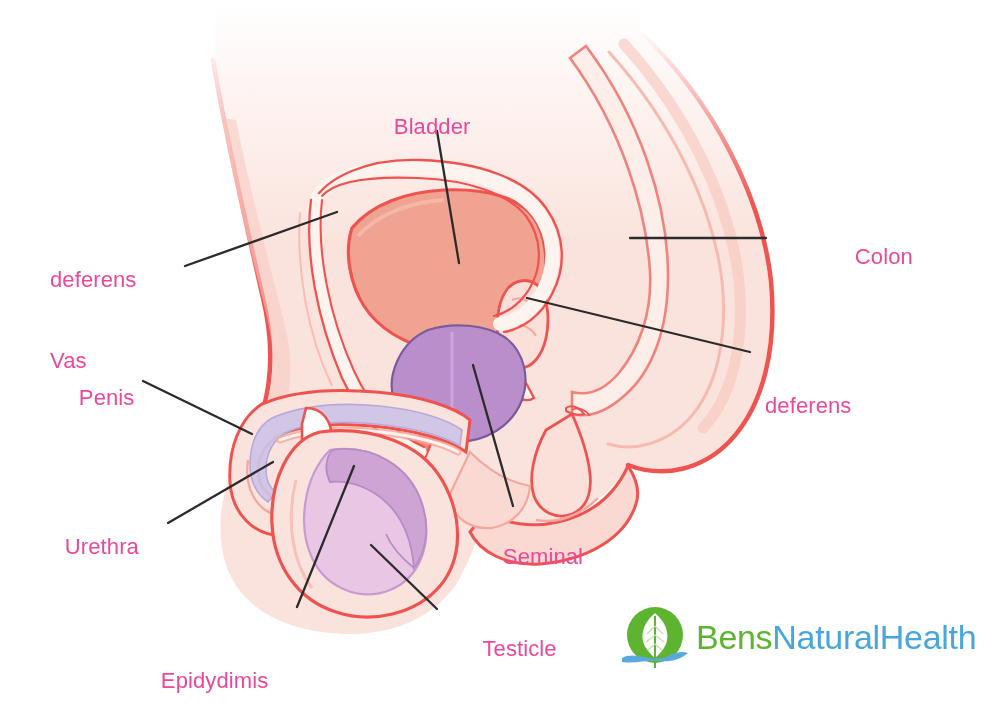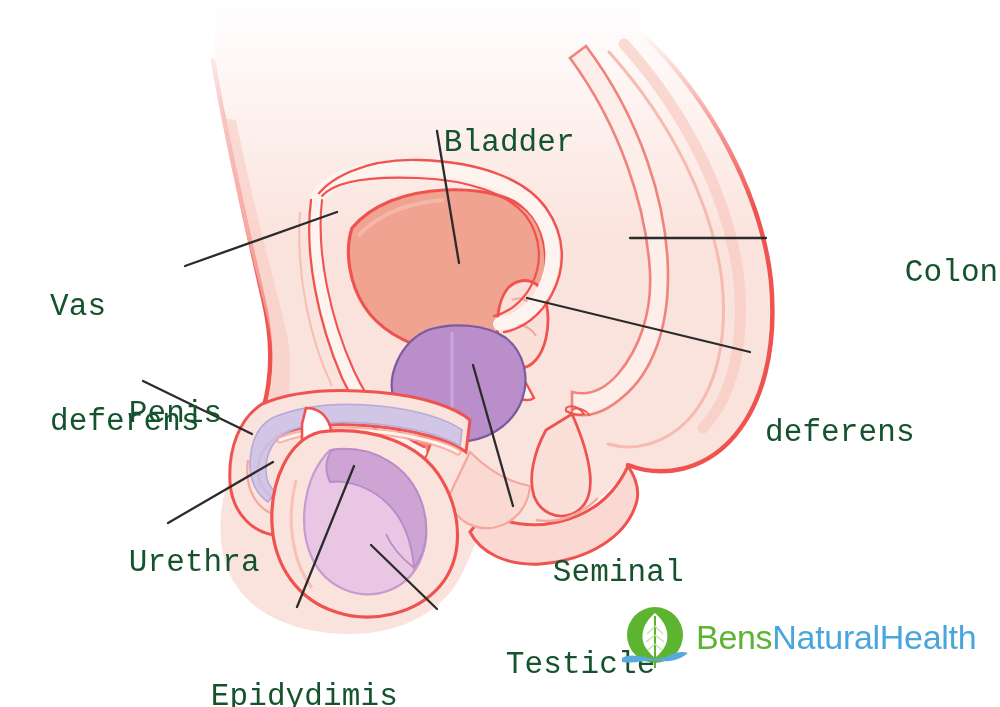--- a/index.html
+++ b/index.html
@@ -19,24 +19,24 @@
   }
   #diagram-svg {
     position: absolute;
     left: 0;
     top: 0;
     width: 1000px;
     height: 707px;
   }
   .anno-label {
     position: absolute;
-    color: #14532d;
-    font-size: 31px;
+    color: #ec4899;
+    font-size: 22px;
     line-height: 1.24;
-    font-family: Liberation Mono, monospace;
+    font-family: Liberation Sans, sans-serif;
     white-space: pre;
     letter-spacing: 0.1px;
   }
   .logo-wrap {
     position: absolute;
     left: 620px;
     top: 600px;
     width: 340px;
     height: 74px;
     display: flex;
@@ -345,49 +345,49 @@
       <line x1="297" y1="607" x2="354" y2="466"></line>
       <line x1="437" y1="609" x2="371" y2="545"></line>
     </g>
   </svg>
 
   <div class="anno-label" style="left:369px; top:86px;">
     <span>Bladder</span>
   </div>
 
   <div class="anno-label" style="left:50px; top:211px;">
+    <div>deferens</div>
     <div>Vas</div>
-    <div>deferens</div>
   </div>
 
   <div class="anno-label" style="left:830px; top:216px;">
     <span>Colon</span>
   </div>
 
   <div class="anno-label" style="left:765px; top:337px;">
     <div>deferens</div>
   </div>
 
   <div class="anno-label" style="left:54px; top:357px;text-align:center;">
     <span>Penis</span>
   </div>
 
-  <div class="anno-label" style="left:54px; top:506px;">
+  <div class="anno-label" style="left:40px; top:506px;">
     <span>Urethra</span>
   </div>
 
   <div class="anno-label" style="left:478px; top:516px;">
     <span>Seminal</span>
   </div>
 
   <div class="anno-label" style="left:136px; top:640px;">
     <span>Epidydimis</span>
   </div>
 
-  <div class="anno-label" style="left:431px; top:608px;">
+  <div class="anno-label" style="left:458px; top:608px;">
     <span>Testicle</span>
   </div>
 
   <div class="logo-wrap">
     <div class="logo-mark">
       <svg viewBox="0 0 70 70" width="70" height="70">
         <circle cx="35" cy="33" r="28" fill="#5cb430"></circle>
         <path d="M 35 11
                  C 47 21 51 35 44 46
                  C 40 52 36 55 35 56

